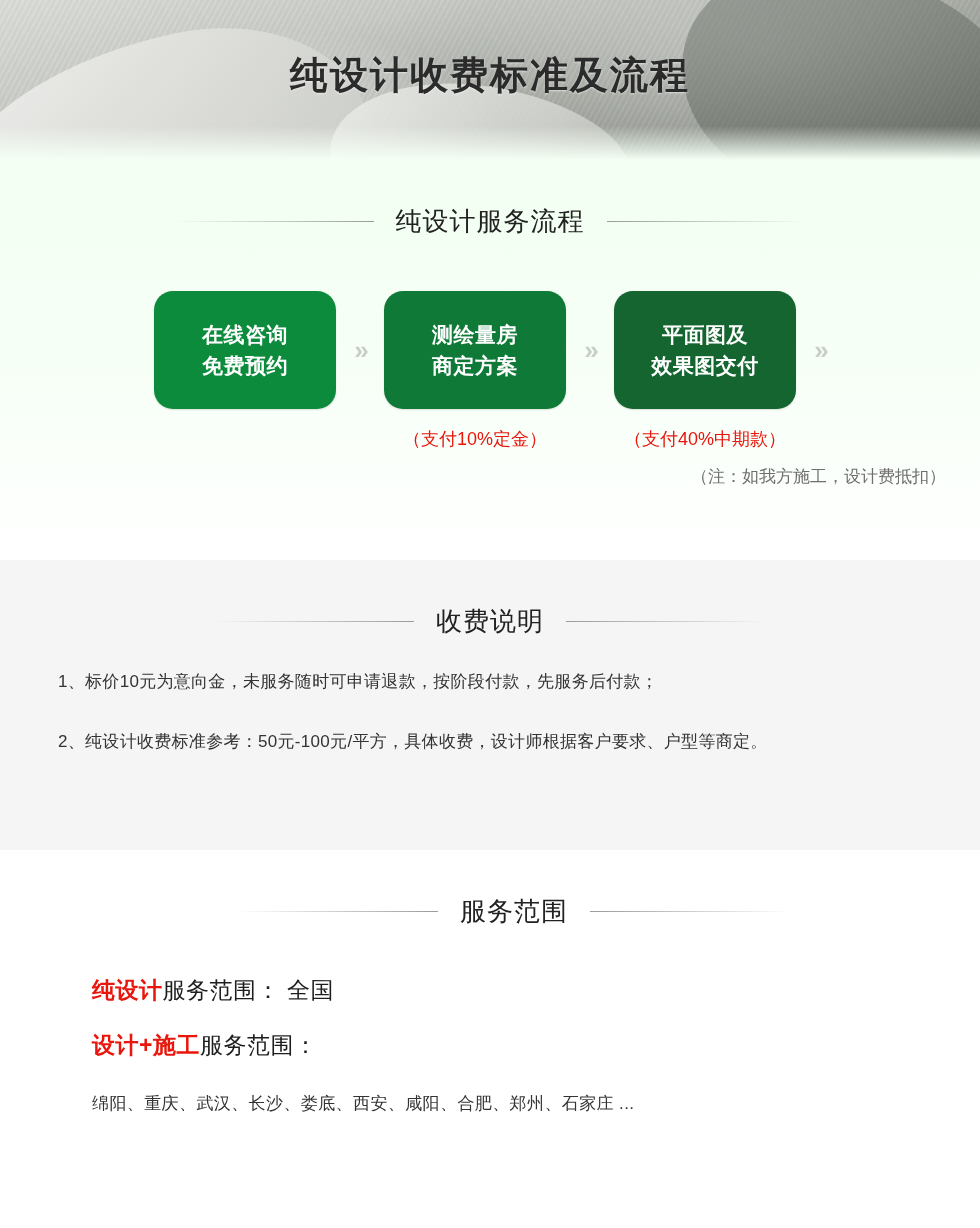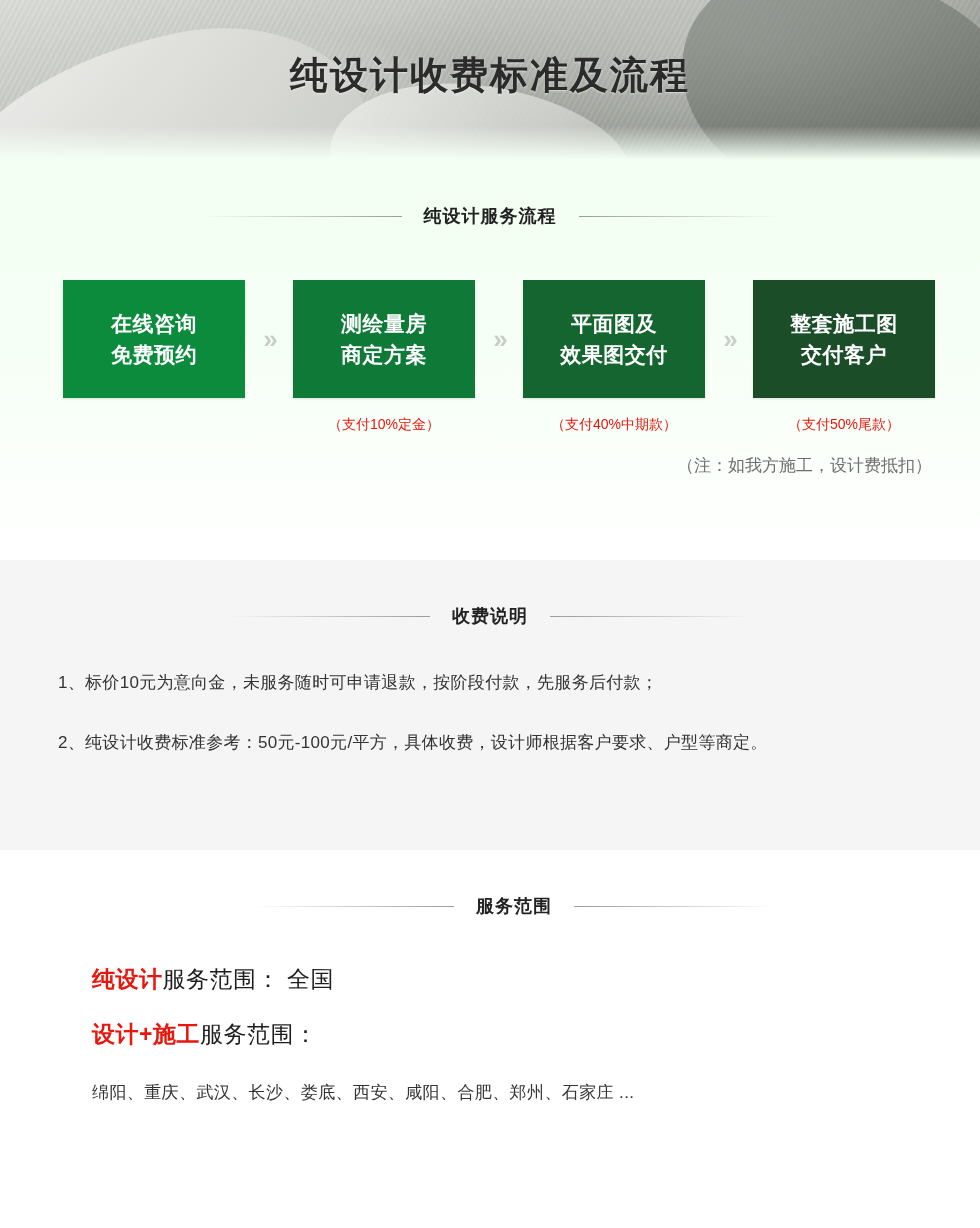--- a/index.html
+++ b/index.html
@@ -116,22 +116,22 @@
   }
   .sec-head .rule {
     width: 200px;
     height: 1px;
     background: linear-gradient(to right, rgba(120,120,120,0), #9b9b9b);
   }
   .sec-head .rule.right {
     background: linear-gradient(to left, rgba(120,120,120,0), #9b9b9b);
   }
   .sec-head .title {
-    font-size: 18px;
-    font-weight: bold;
+    font-size: 26px;
+    font-weight: normal;
     color: #222222;
     letter-spacing: 1px;
     white-space: nowrap;
   }
 
   
   .flow-row {
     display: flex;
     align-items: flex-start;
     justify-content: center;
@@ -149,52 +149,53 @@
     display: flex;
     flex-direction: column;
     align-items: center;
     justify-content: center;
     color: #ffffff;
     font-size: 21px;
     line-height: 31px;
     font-weight: bold;
     letter-spacing: 0.5px;
     box-shadow: 0 1px 2px rgba(0,0,0,0.12);
+    border-radius: 19px;
   }
   .flow-box span { display: block; }
   .flow-note {
     margin-top: 18px;
-    font-size: 14px;
+    font-size: 18px;
     color: #e8160c;
     height: 24px;
     white-space: nowrap;
   }
   .flow-arrow {
     width: 48px;
     height: 118px;
     display: flex;
     align-items: center;
     justify-content: center;
     color: #c9cec9;
     font-size: 26px;
     font-weight: bold;
     letter-spacing: -3px;
     user-select: none;
   }
   .flow-foot {
     margin-top: 14px;
-    padding-right: 48px;
+    padding-right: 34px;
     text-align: right;
     font-size: 17px;
     color: #6f6f6f;
   }
 
   
   .fee-list {
-    margin-top: 40px;
+    margin-top: 28px;
     padding: 0 58px;
   }
   .fee-item {
     font-size: 17px;
     color: #333333;
     line-height: 30px;
     margin-bottom: 30px;
     letter-spacing: 0.3px;
   }
 
@@ -268,27 +269,20 @@
       <div class="flow-cell">
         <div class="flow-box" style="background:#14652f">
           <span>平面图及</span>
           <span>效果图交付</span>
         </div>
         <div class="flow-note">（支付40%中期款）</div>
       </div>
 
       <div class="flow-arrow">»</div>
 
-      <div class="flow-cell">
-        <div class="flow-box" style="background:#1b4d28">
-          <span>整套施工图</span>
-          <span>交付客户</span>
-        </div>
-        <div class="flow-note">（支付50%尾款）</div>
-      </div>
 
     </div>
 
     <div class="flow-foot">（注：如我方施工，设计费抵扣）</div>
   </div>
 
   <div class="section sec-fee">
     <div class="sec-head">
       <div class="rule"></div>
       <div class="title">收费说明</div>

